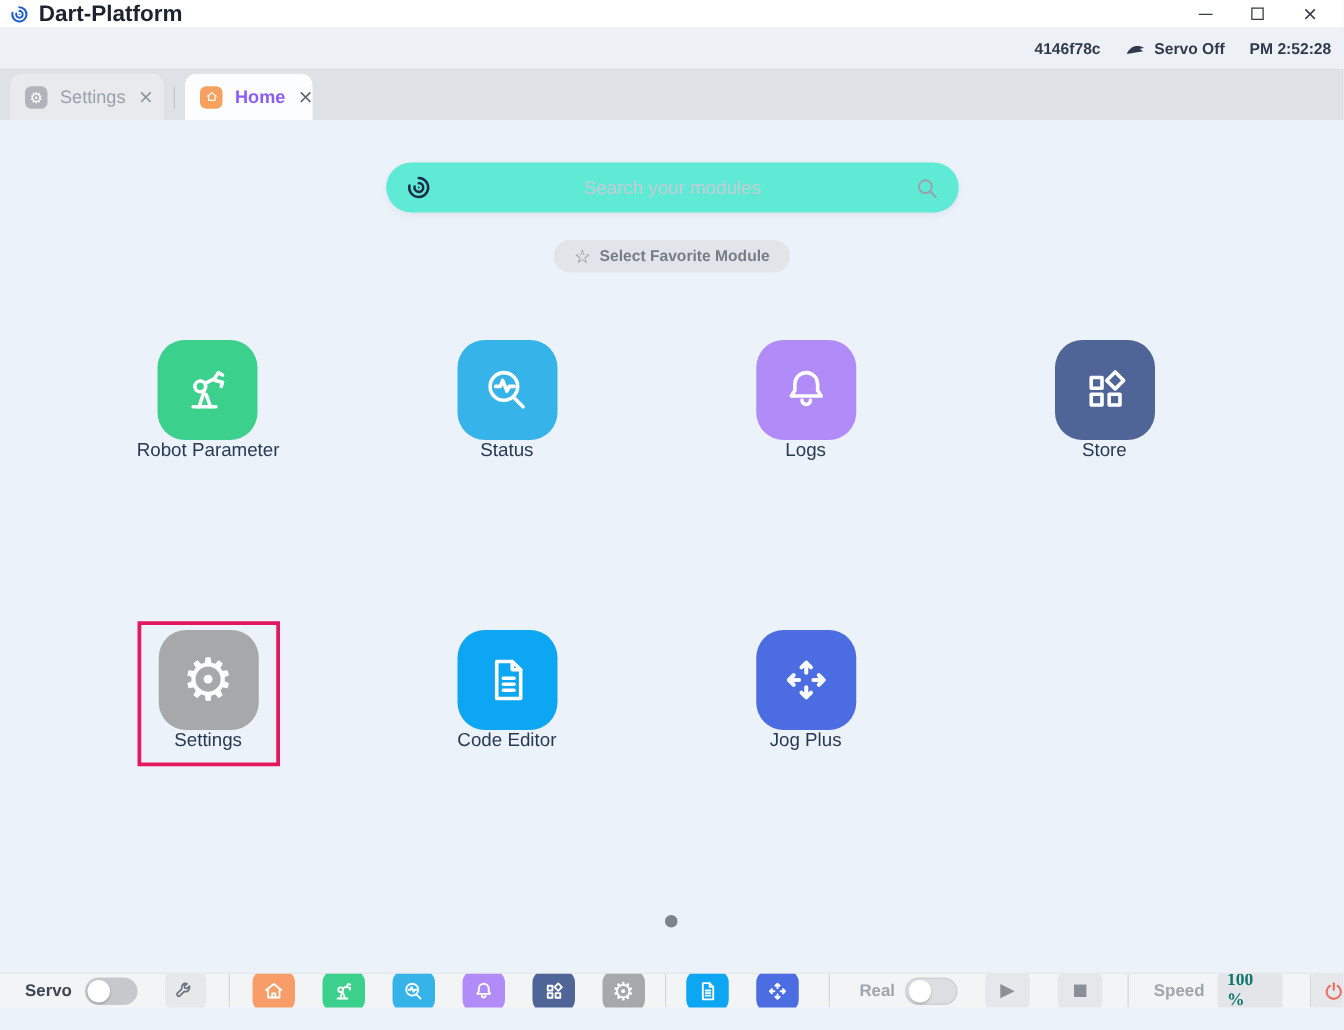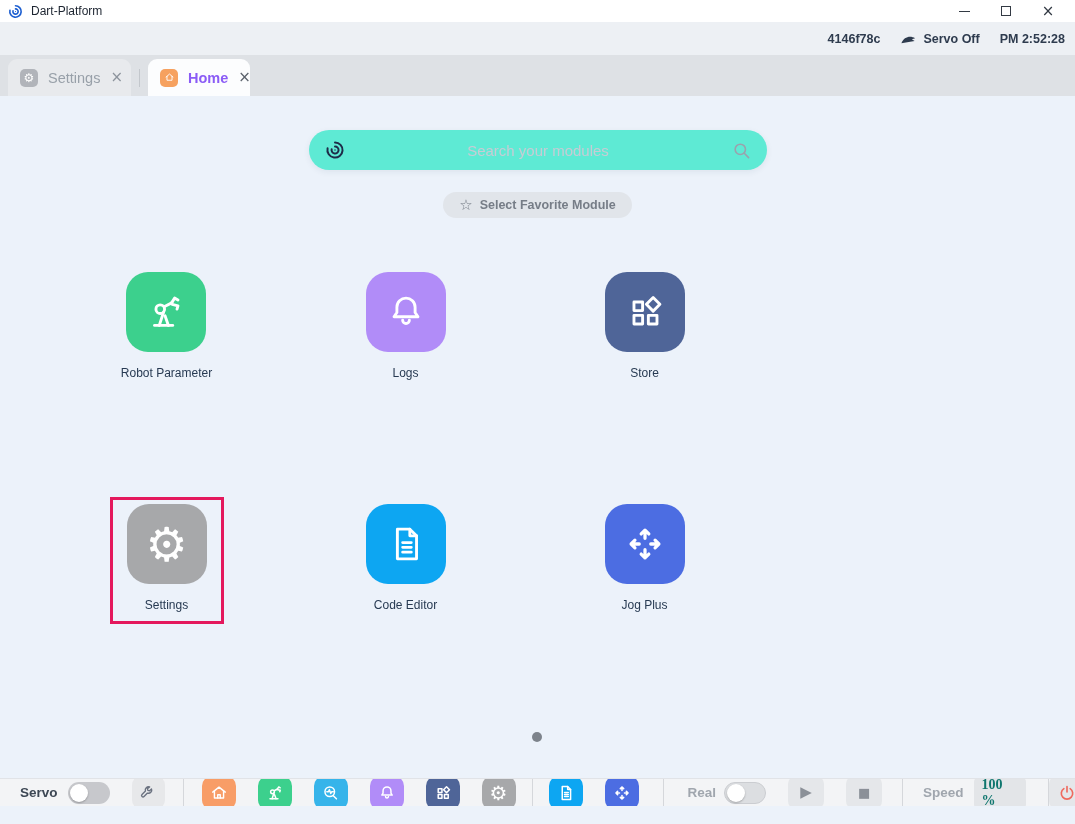--- a/index.html
+++ b/index.html
@@ -3,21 +3,21 @@
 <meta charset="utf-8">
 <style>
   * { margin:0; padding:0; box-sizing:border-box; }
   html,body { width:1075px; height:824px; overflow:hidden; }
   body { font-family:"Liberation Sans", sans-serif; color:#2e3b4e; background:#ecf2fa; position:relative; }
   .glyph { font-family:"DejaVu Sans", sans-serif; }
 
   
   .title-bar { height:22px; background:#ffffff; display:flex; align-items:center; padding:0 6px 0 8px; }
   .app-logo { width:15px; height:15px; color:#1d5fd1; display:flex; align-items:center; }
-  .title-text { margin-left:8px; font-size:12px; font-weight:400; color:#1c2430; }
+  .title-text { margin-left:8px; font-size:18px; font-weight:700; color:#1c2430; }
   .win-controls { margin-left:auto; display:flex; align-items:center; gap:0; }
   .win-btn { width:42px; height:20px; display:flex; align-items:center; justify-content:center; color:#333a44; cursor:default; }
   .win-btn .minus { display:block; width:11px; height:0; border-top:1.6px solid #333a44; }
   .win-btn .square { display:block; width:10px; height:10px; border:1.6px solid #333a44; }
   .win-btn .cross { font-size:15px; line-height:1; color:#333a44; }
 
   
   .status-strip { height:33px; background:#edf0f4; display:flex; align-items:center; justify-content:flex-end; padding-right:10px; gap:20px; }
   .status-item { display:flex; align-items:center; gap:6px; font-size:12.5px; font-weight:700; color:#2e3b4e; }
 
@@ -48,21 +48,21 @@
   .pill-btn { height:26px; background:#e1e5ea; border-radius:14px; display:flex; align-items:center; gap:7px;
     padding:0 16px; font-size:12.5px; color:#767d87; font-weight:600; }
   .pill-btn .star { font-size:15px; line-height:1; color:#767d87; }
 
   .module-grid { position:absolute; top:176px; left:47px; width:956px; display:grid;
     grid-template-columns:repeat(4,1fr); grid-template-rows:232px auto; justify-items:center; align-items:start; }
   .module { display:flex; flex-direction:column; align-items:center; }
   .tile { width:80px; height:80px; border-radius:22px; display:flex; align-items:center; justify-content:center; color:#fff; }
   .tile svg { width:46px; height:46px; }
   .tile .gear-glyph { font-size:47px; line-height:1; color:#fff; }
-  .module-label { margin-top:14px; font-size:12px; color:#273a52;text-align:right; }
+  .module-label { margin-top:0; font-size:15px; color:#273a52;text-align:right; }
   .highlight-box { border:3px solid #e4185c; padding:4px 14px 9px 14px; margin-top:-7px;
     display:flex; flex-direction:column; align-items:center; }
 
   .page-dot { position:absolute; top:636px; left:532px; width:10px; height:10px; border-radius:50%; background:#7d838b; }
 
   
   .toolbar { height:28px; background:#f3f4f6; border-top:1px solid #e1e3e7; display:flex; align-items:center;
     padding:0 12px 0 20px; overflow:hidden; }
   .tb-label { font-size:13.5px; color:#3d4754; font-weight:600; }
   .tb-label.dim { color:#a0a6ae;text-align:right; }
@@ -175,20 +175,30 @@
             <path d="M26.5 38 L23 28"></path>
           <circle cx="18" cy="21" r="4.5"></circle>
             <path d="M22 18.5 L30 14.5"></path>
           <path d="M29.5 15 l3.5-5.5 3.5 2"></path>
             <path d="M30.5 16 l6 1.5 -1 3.5"></path>
         </svg>
       </div>
       <div class="module-label">Robot Parameter</div>
     </div>
 
+    <div class="module">
+      <div class="tile" style="background-color: rgb(54, 180, 234);">
+        <svg viewBox="0 0 48 48" fill="none" stroke="#fff" stroke-width="3" stroke-linecap="round" stroke-linejoin="round">
+          <circle cx="21" cy="21" r="11.5"></circle>
+            <path d="M29.5 30.5 L37 38"></path>
+          <path d="M14 21 h4 l2-5 3.5 9 2-4 h4"></path>
+        </svg>
+      </div>
+      <div class="module-label">Status</div>
+    </div>
 
     <div class="module">
       <div class="tile" style="background-color: rgb(177, 140, 248);">
         <svg viewBox="0 0 48 48" fill="none" stroke="#fff" stroke-width="3" stroke-linecap="round" stroke-linejoin="round">
           <path d="M24 9.5 c5.2 0 9.5 4.2 9.5 9.5 v5.5 l3 4.5 H11.5 l3-4.5 v-5.5 c0-5.3 4.3-9.5 9.5-9.5 z"></path>
           <path d="M20.5 32.5 a3.5 3.5 0 0 0 7 0"></path>
         </svg>
       </div>
       <div class="module-label">Logs</div>
     </div>

